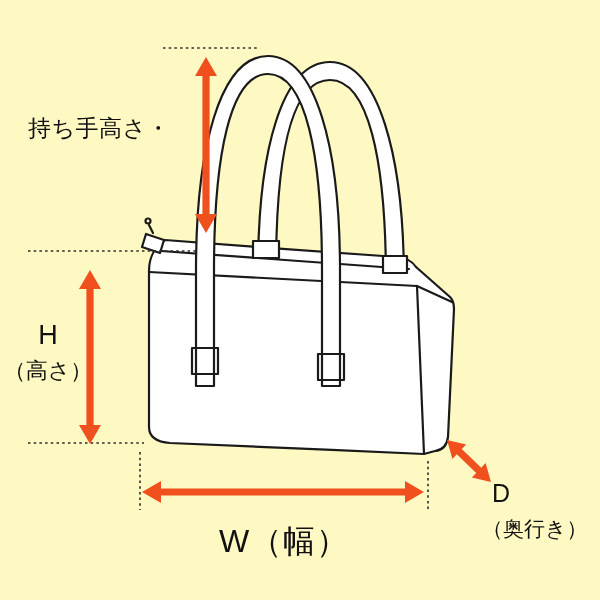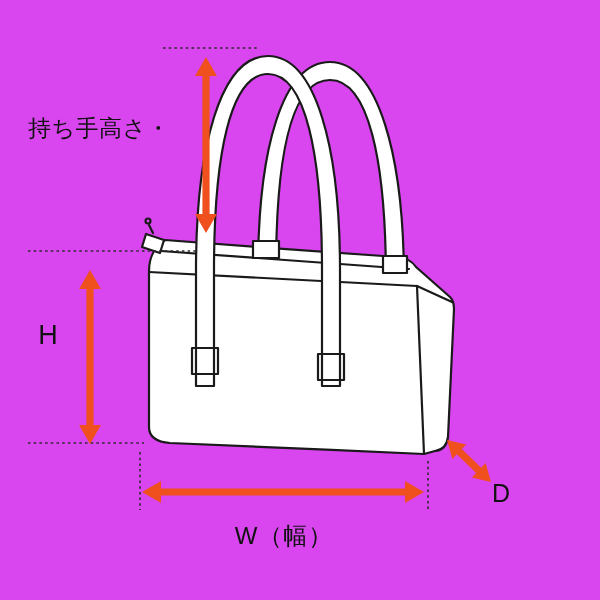--- a/index.html
+++ b/index.html
@@ -1,26 +1,26 @@
 <!DOCTYPE html>
 <html><head>
 <meta charset="utf-8">
 <style>
   html,body{margin:0;padding:0;background:#ffffff;}
   .stage{
-    position:relative;width:600px;height:600px;background:#d946ef;
+    position:relative;width:600px;height:600px;background:#fef9c3;
     font-family:"Liberation Sans","DejaVu Sans",sans-serif;color:#111111;
     overflow:hidden;
   }
   .stage svg{position:absolute;left:0;top:0;}
   .label{position:absolute;text-align:center;color:#111111;}
   .lbl-handle{left:8px;top:112px;width:182px;font-size:23px;line-height:1.42;letter-spacing:.5px;}
   .lbl-h{left:0px;top:316px;width:96px;font-size:22px;line-height:1.45;}
   .lbl-h .sym{font-size:27px;}
-  .lbl-w{left:198px;top:520px;width:172px;font-size:24px;letter-spacing:1px;}
+  .lbl-w{left:198px;top:520px;width:172px;font-size:32px;letter-spacing:1px;}
   .lbl-d{left:482px;top:474px;width:118px;font-size:21px;text-align:left;line-height:1.55;}
   .lbl-d .sym{font-size:25px;padding-left:10px;display:block;}
   .bagline{fill:none;stroke:#1a1a1a;stroke-width:2.2;stroke-linejoin:round;stroke-linecap:round;}
   .bagfill{fill:#ffffff;stroke:#1a1a1a;stroke-width:2.2;stroke-linejoin:round;}
   .dotted{fill:none;stroke:#2b2b2b;stroke-width:1.6;stroke-dasharray:2.5 3.2;}
   .arrow{fill:#F0501E;stroke:none;}
 </style>
 </head>
 <body>
 
@@ -60,23 +60,25 @@
     <polygon class="arrow" points="142,492 161,481 161,488.4 405,488.4 405,481 424,492 405,503 405,495.6 161,495.6 161,503"></polygon>
     <polygon class="arrow" points="447,440 452.4,458.9 456.8,454.3 476.2,472.9 471.8,477.5 491,482 485.6,463.1 481.2,467.7 461.8,449.1 466.2,444.5"></polygon>
   </svg>
 
   <div class="label lbl-handle">
     <div>持ち手高さ・</div>
   </div>
 
   <div class="label lbl-h">
     <div class="sym">H</div>
+    <div>（高さ）</div>
   </div>
 
   <div class="label lbl-w">
     <div>W（幅）</div>
   </div>
 
   <div class="label lbl-d">
     <span class="sym">D</span>
+    <div>（奥行き）</div>
   </div>
 
 </div>
 
 </body></html>

